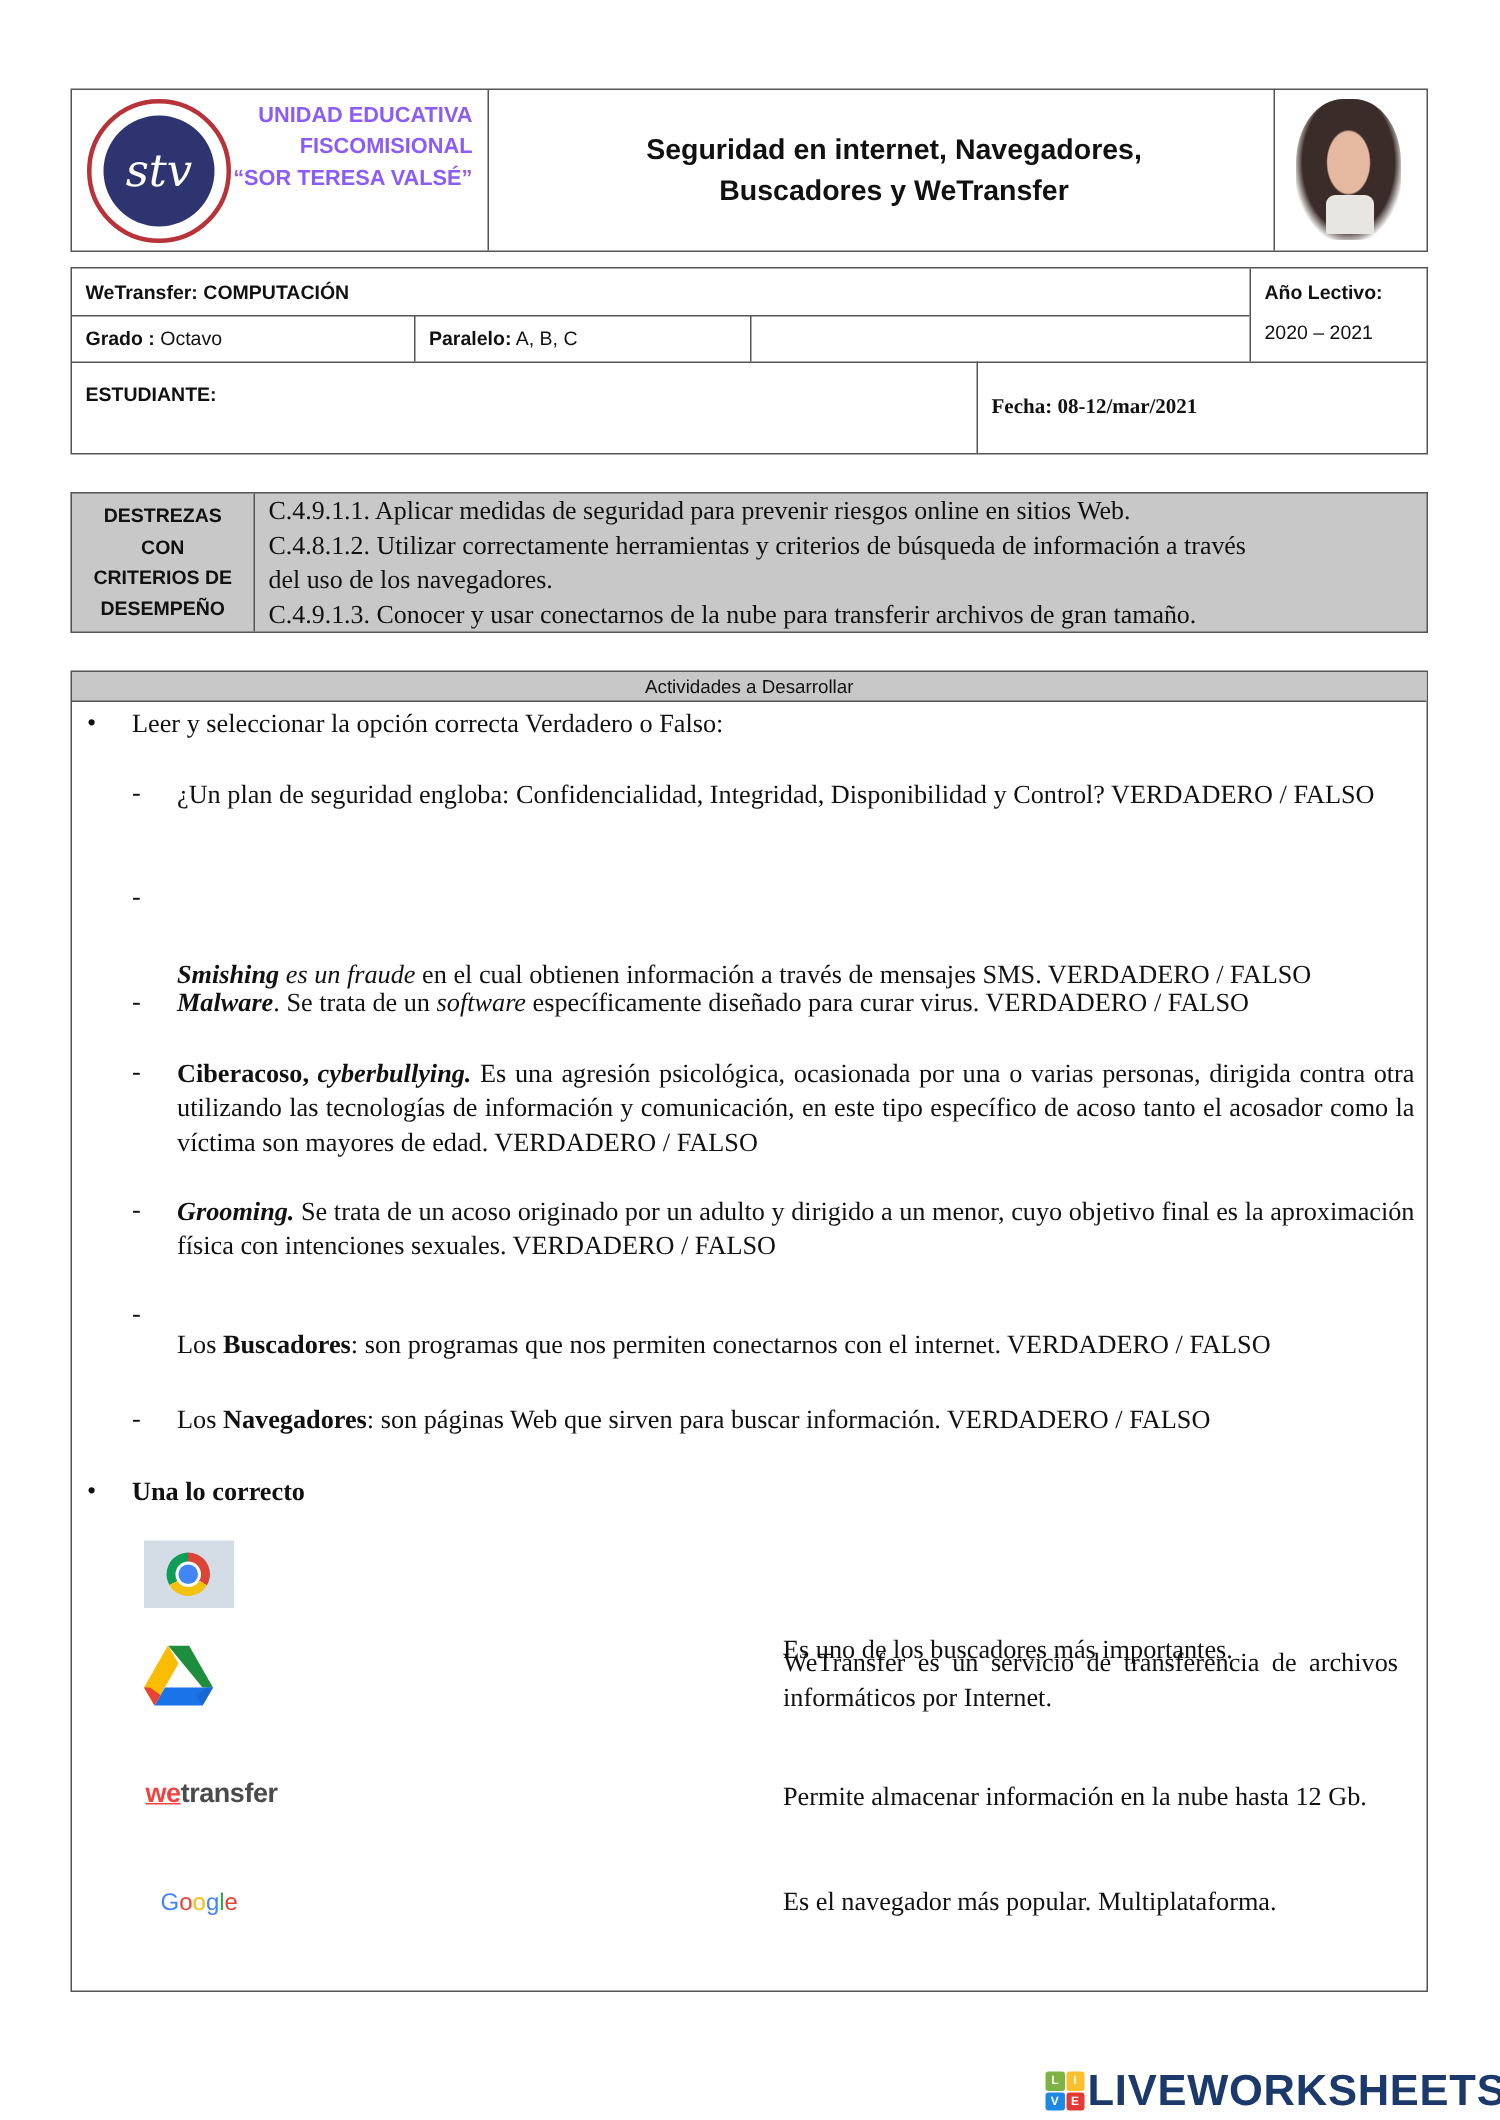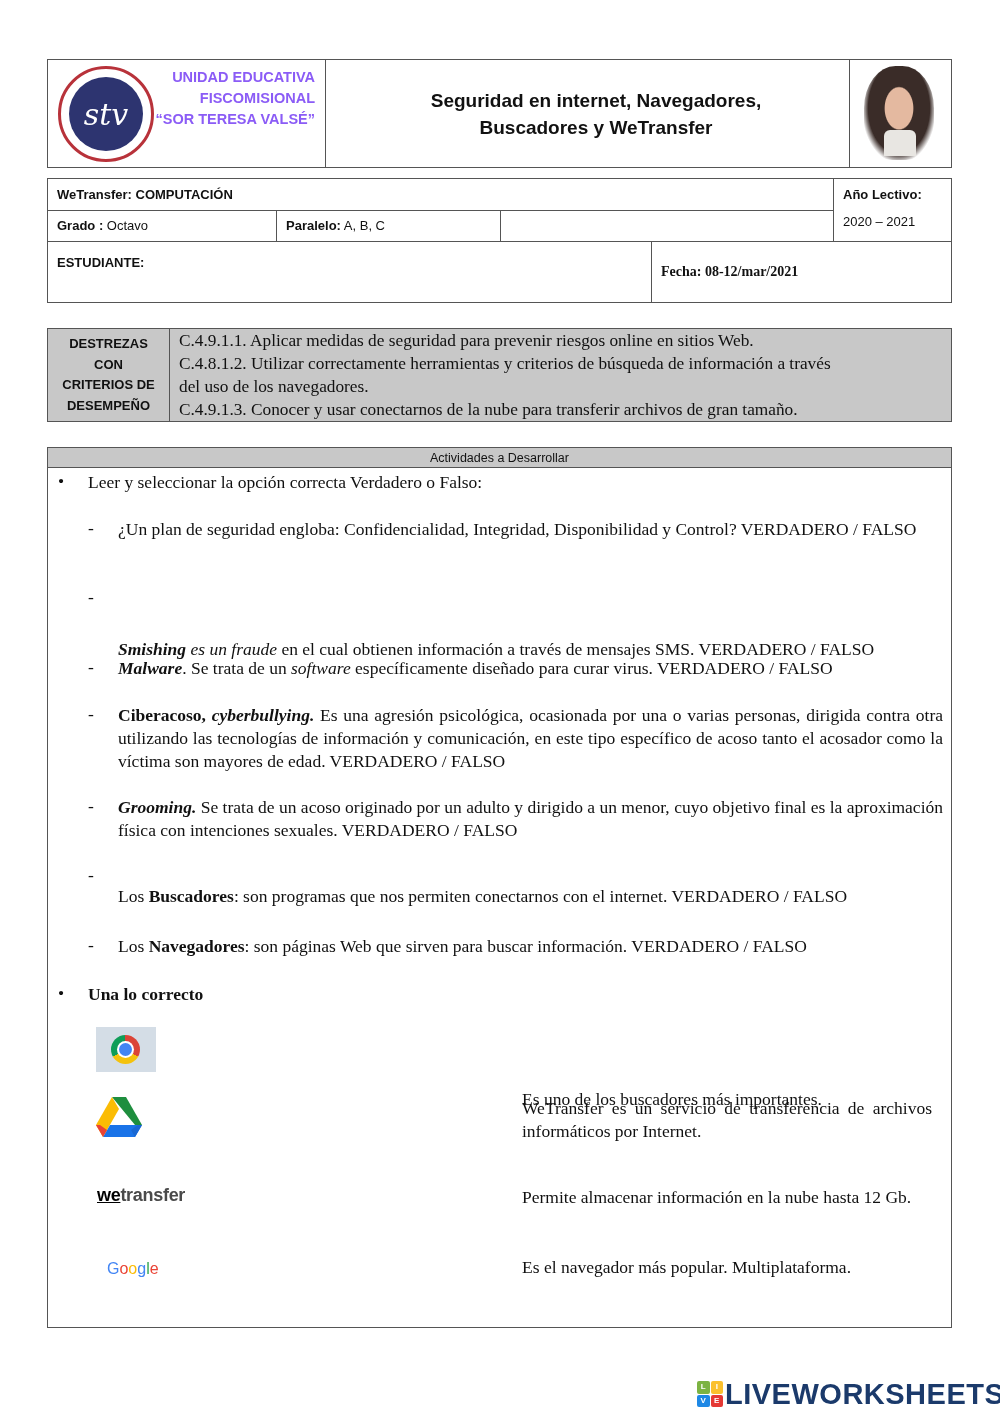--- a/index.html
+++ b/index.html
@@ -48,21 +48,21 @@
   .dash { position: absolute; left: 40px; font-size: 17.5px; }
   .item { position: absolute; left: 70px; width: 825px; font-size: 17.5px; line-height: 23px; text-align: justify; }
 
   
   .chrome-box { position: absolute; left: 96px; top: 1027px; width: 60px; height: 45px; background: #d4dde6; }
   .chrome { position: absolute; left: 15px; top: 8px; width: 29px; height: 29px; border-radius: 50%;
             background: conic-gradient(#db4437 0 120deg, #f4c20d 120deg 240deg, #0f9d58 240deg 360deg); }
   .chrome .c-in { position: absolute; left: 8px; top: 8px; width: 13px; height: 13px; border-radius: 50%; background: #4285f4; box-shadow: 0 0 0 2px #fff; }
   .drive { position: absolute; left: 96px; top: 1097px; width: 46px; height: 42px; }
   .wetransfer { position: absolute; left: 97px; top: 1185px; font-family: "Liberation Sans", sans-serif; font-weight: bold; font-size: 18px; color: #4a4a4a; letter-spacing: -0.3px; }
-  .wetransfer .we { color: #000000; text-decoration: underline; }
+  .wetransfer .we { color: #ef4444; text-decoration: underline; }
   .google { position: absolute; left: 107px; top: 1260px; font-family: "Liberation Sans", sans-serif; font-size: 16px; }
 
   .match-txt { position: absolute; left: 522px; width: 410px; font-size: 17.5px; line-height: 23px; text-align: justify; }
 
   .lw { position: absolute; left: 697px; top: 1378px; height: 32px; display: flex; align-items: center; }
   .lw-grid { width: 26px; height: 26px; display: grid; grid-template-columns: 1fr 1fr; gap: 1px; margin-right: 2px; }
   .lw-grid span { display: block; border-radius: 2px; font-size: 8px; color: #fff; font-weight: bold; text-align: center; line-height: 12px; font-family: "Liberation Sans", sans-serif; }
   .lw-text { font-family: "Liberation Sans", sans-serif; font-weight: bold; font-size: 29px; color: #1b3a6b; letter-spacing: 0.5px; }
 </style>
 </head>

